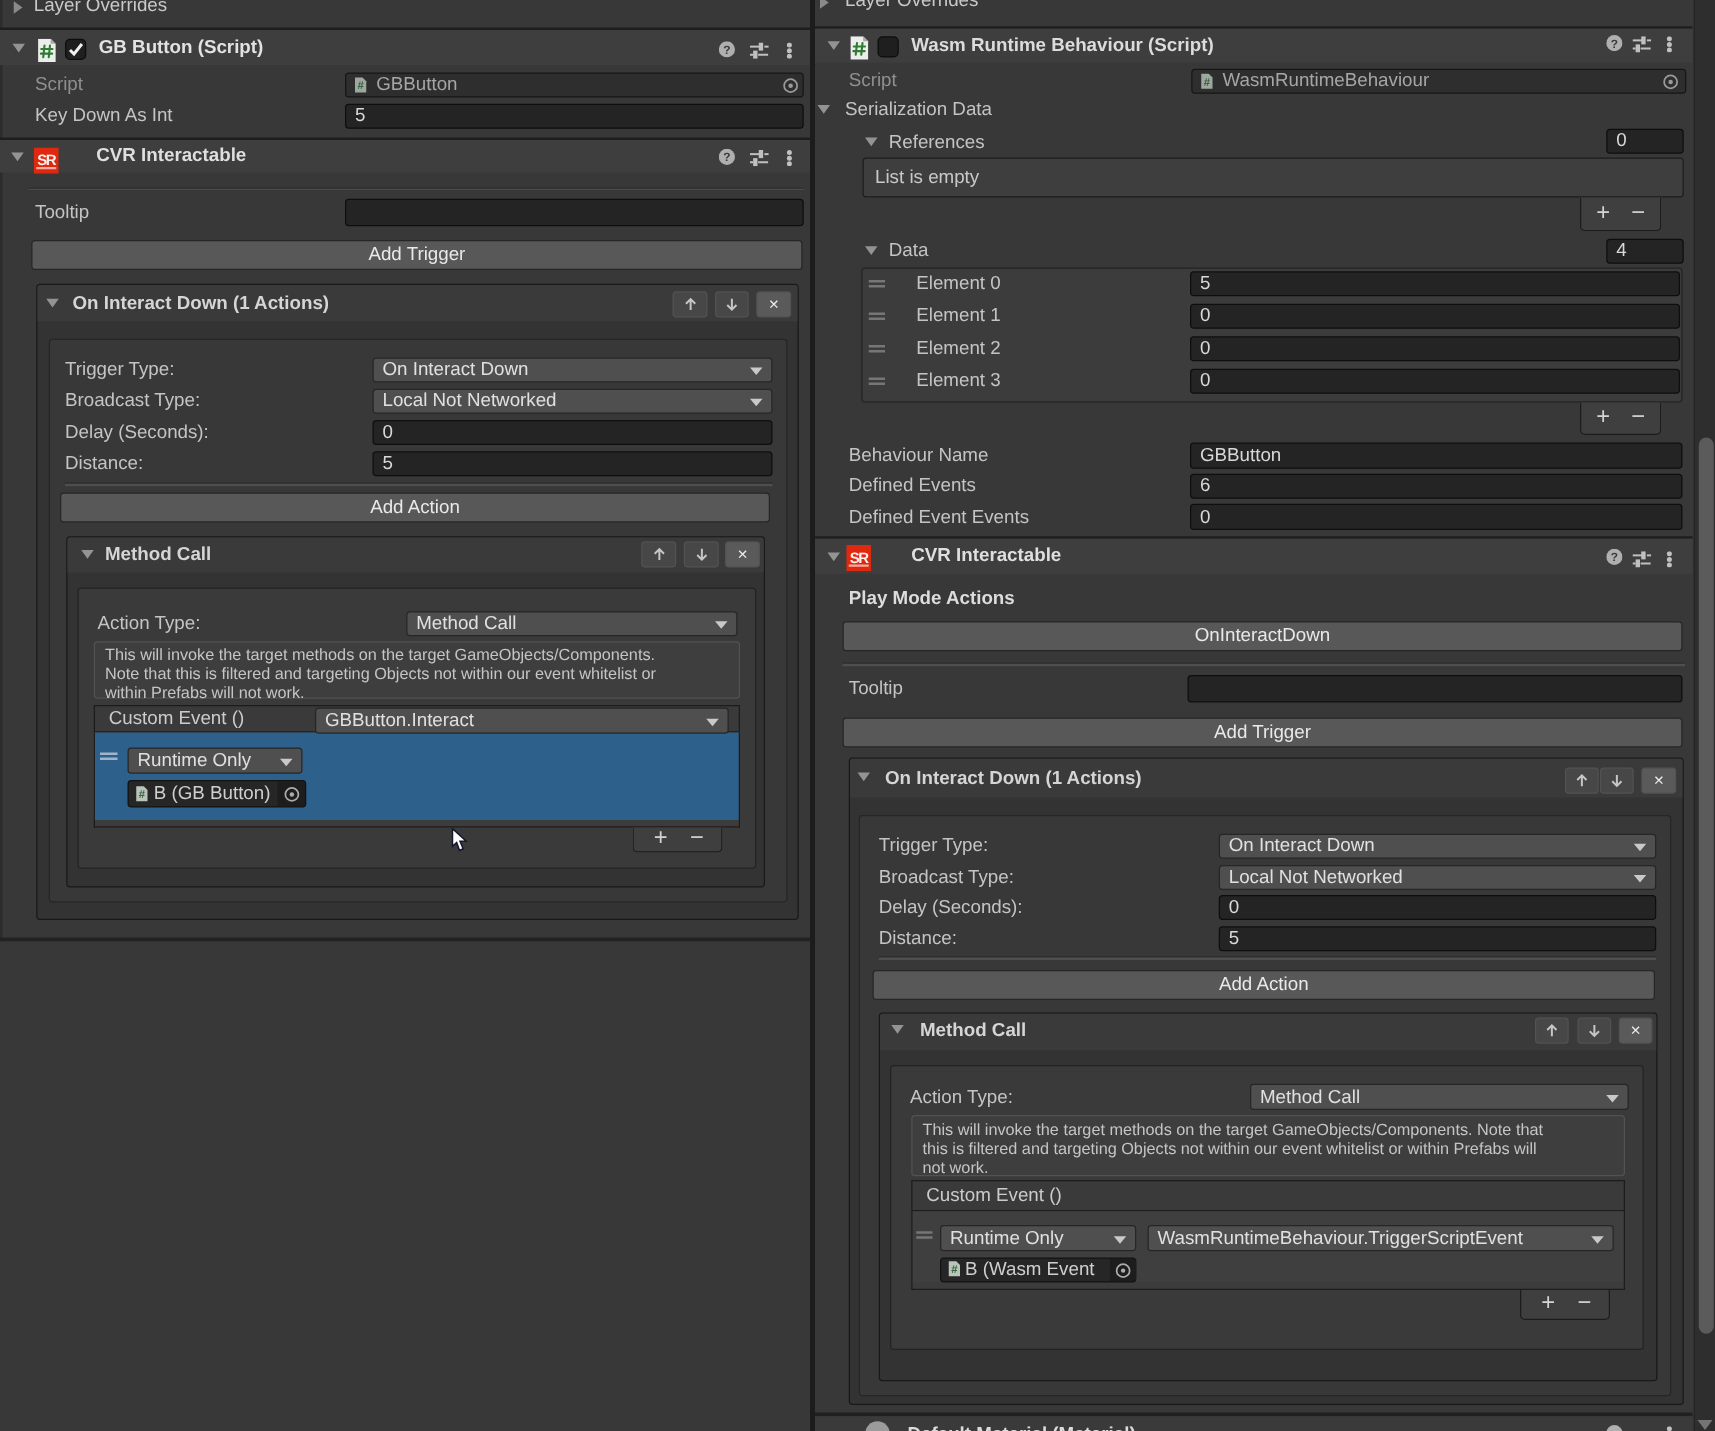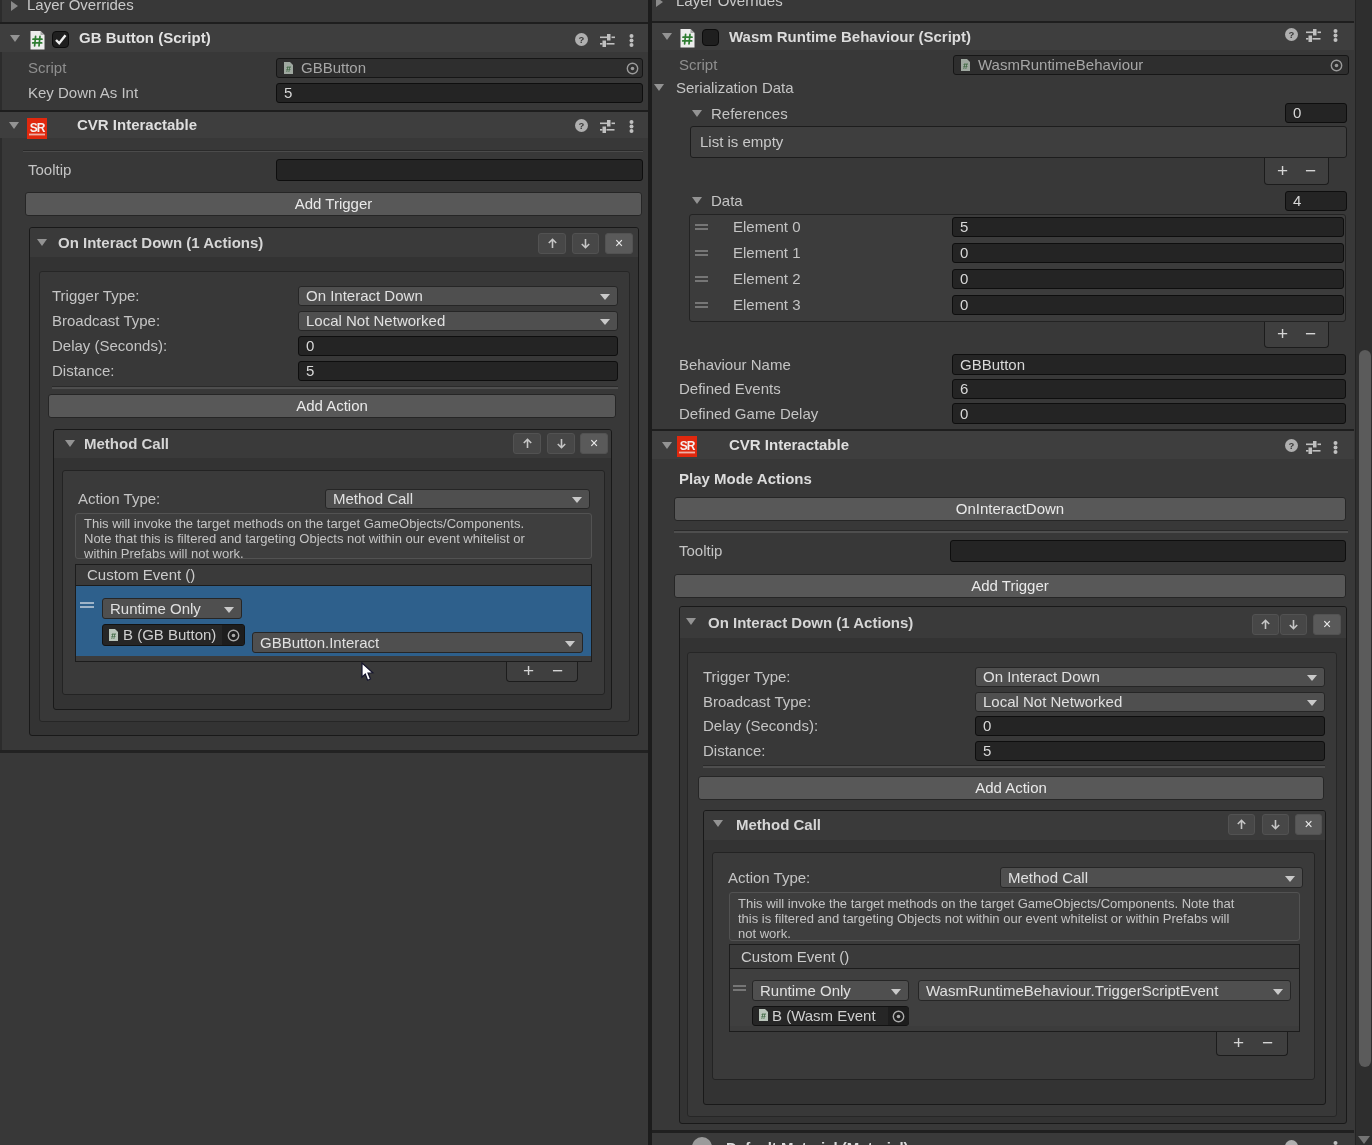--- a/index.html
+++ b/index.html
@@ -161,21 +161,21 @@
 <div class="a abox" style="left:62px;top:470px;width:543px;height:225px"></div>
 <span class="a lbl" style="left:78px;top:489px;height:20px;line-height:20px">Action Type:</span>
 <div class="a dd" style="left:325px;top:489px;width:265px;height:20px;line-height:18px">Method Call<i></i></div>
 <div class="a help" style="left:75px;top:513px;width:517px;height:46px;padding:2px 8px 0;line-height:15.2px">This will invoke the target methods on the target GameObjects/Components.<br>Note that this is filtered and targeting Objects not within our event whitelist or<br>within Prefabs will not work.</div>
 <div class="a lhdr" style="left:75px;top:564px;width:517px;height:22px;line-height:20px;padding-left:11px">Custom Event ()</div>
 <div class="a" style="left:75px;top:586px;width:517px;height:70px;background:#2E608C;border-left:1px solid #1C1C1C;border-right:1px solid #1C1C1C"></div>
 <div class="a" style="left:75px;top:656px;width:517px;height:6px;background:#3C3C3C;border:1px solid #1C1C1C;border-top:none"></div>
 <div class="a" style="left:80px;top:602px;width:14px;height:2px;background:#9FB4C8"></div>
 <div class="a" style="left:80px;top:606px;width:14px;height:2px;background:#9FB4C8"></div>
 <div class="a dd" style="left:102px;top:598px;width:140px;height:21px;line-height:19px">Runtime Only<i></i></div>
-<div class="a dd" style="left:252px;top:632px;width:331px;height:21px;line-height:19px">GBButton.Interact<i></i></div>
+<div class="a dd" style="left:252px;top:566px;width:331px;height:21px;line-height:19px">GBButton.Interact<i></i></div>
 <div class="a" style="left:102px;top:624px;width:143px;height:22px;background:#262626;border:1px solid #121212;border-radius:3px"></div>
 <svg class="a" style="left:107px;top:628px" width="13" height="14" viewBox="0 0 13 14">
       <path d="M2 1 H8 L11 4 V13 H2 Z" fill="#B9C4BA"></path>
       <text x="6.5" y="10.5" font-size="9" font-weight="bold" fill="#37633B" text-anchor="middle" font-family="Liberation Sans">#</text>
     </svg>
 <span class="a lbl" style="left:123px;top:624px;height:22px;line-height:22px;color:#CFCFCF">B (GB Button)</span>
 <div class="a" style="left:222px;top:625px;width:22px;height:20px;background:#1D1D1D;border-radius:0 3px 3px 0"></div>
 <svg class="a" style="left:227px;top:629px" width="13" height="13" viewBox="0 0 13 13">
       <circle cx="6.5" cy="6.5" r="5.2" fill="none" stroke="#ABABAB" stroke-width="1.4"></circle>
       <circle cx="6.5" cy="6.5" r="1.8" fill="#ABABAB"></circle>
@@ -272,21 +272,21 @@
 <span class="a lbl" style="left:81px;top:295px;height:20px;line-height:20px">Element 3</span>
 <div class="a fld" style="left:300px;top:295px;width:392px;height:20px;line-height:18px">0</div>
 <div class="a foot" style="left:612px;top:322px;width:65px;height:26px"></div>
 <span class="pm" style="left:622px;top:322px;width:17px;height:24px;line-height:24px">+</span>
 <span class="pm" style="left:650px;top:322px;width:17px;height:24px;line-height:24px">−</span>
 
 <span class="a lbl" style="left:27px;top:354px;height:21px;line-height:21px">Behaviour Name</span>
 <div class="a fld" style="left:300px;top:354px;width:394px;height:21px;line-height:19px">GBButton</div>
 <span class="a lbl" style="left:27px;top:379px;height:20px;line-height:20px">Defined Events</span>
 <div class="a fld" style="left:300px;top:379px;width:394px;height:20px;line-height:18px">6</div>
-<span class="a lbl" style="left:27px;top:403px;height:21px;line-height:21px">Defined Game Delay</span>
+<span class="a lbl" style="left:27px;top:403px;height:21px;line-height:21px">Defined Event Events</span>
 <div class="a fld" style="left:300px;top:403px;width:394px;height:21px;line-height:19px">0</div>
 
 <div class="a" style="left:0;top:429px;width:702px;height:2px;background:#1E1E1E"></div>
 <div class="a hdr" style="left:0;top:431px;width:702px;height:28px"></div>
 <div class="a trid" style="left:10px;top:442px"></div>
 <svg class="a" style="left:25px;top:436px" width="20" height="21" viewBox="0 0 20 21">
       <rect width="20" height="21" fill="#E0280E"></rect>
       <text x="10" y="14" font-size="12" font-weight="bold" fill="#F4F0EF" text-anchor="middle" font-family="Liberation Sans" letter-spacing="-1.2">SR</text>
       <rect x="2" y="15.6" width="16" height="1.8" fill="#EFAFA5"></rect>
     </svg>

